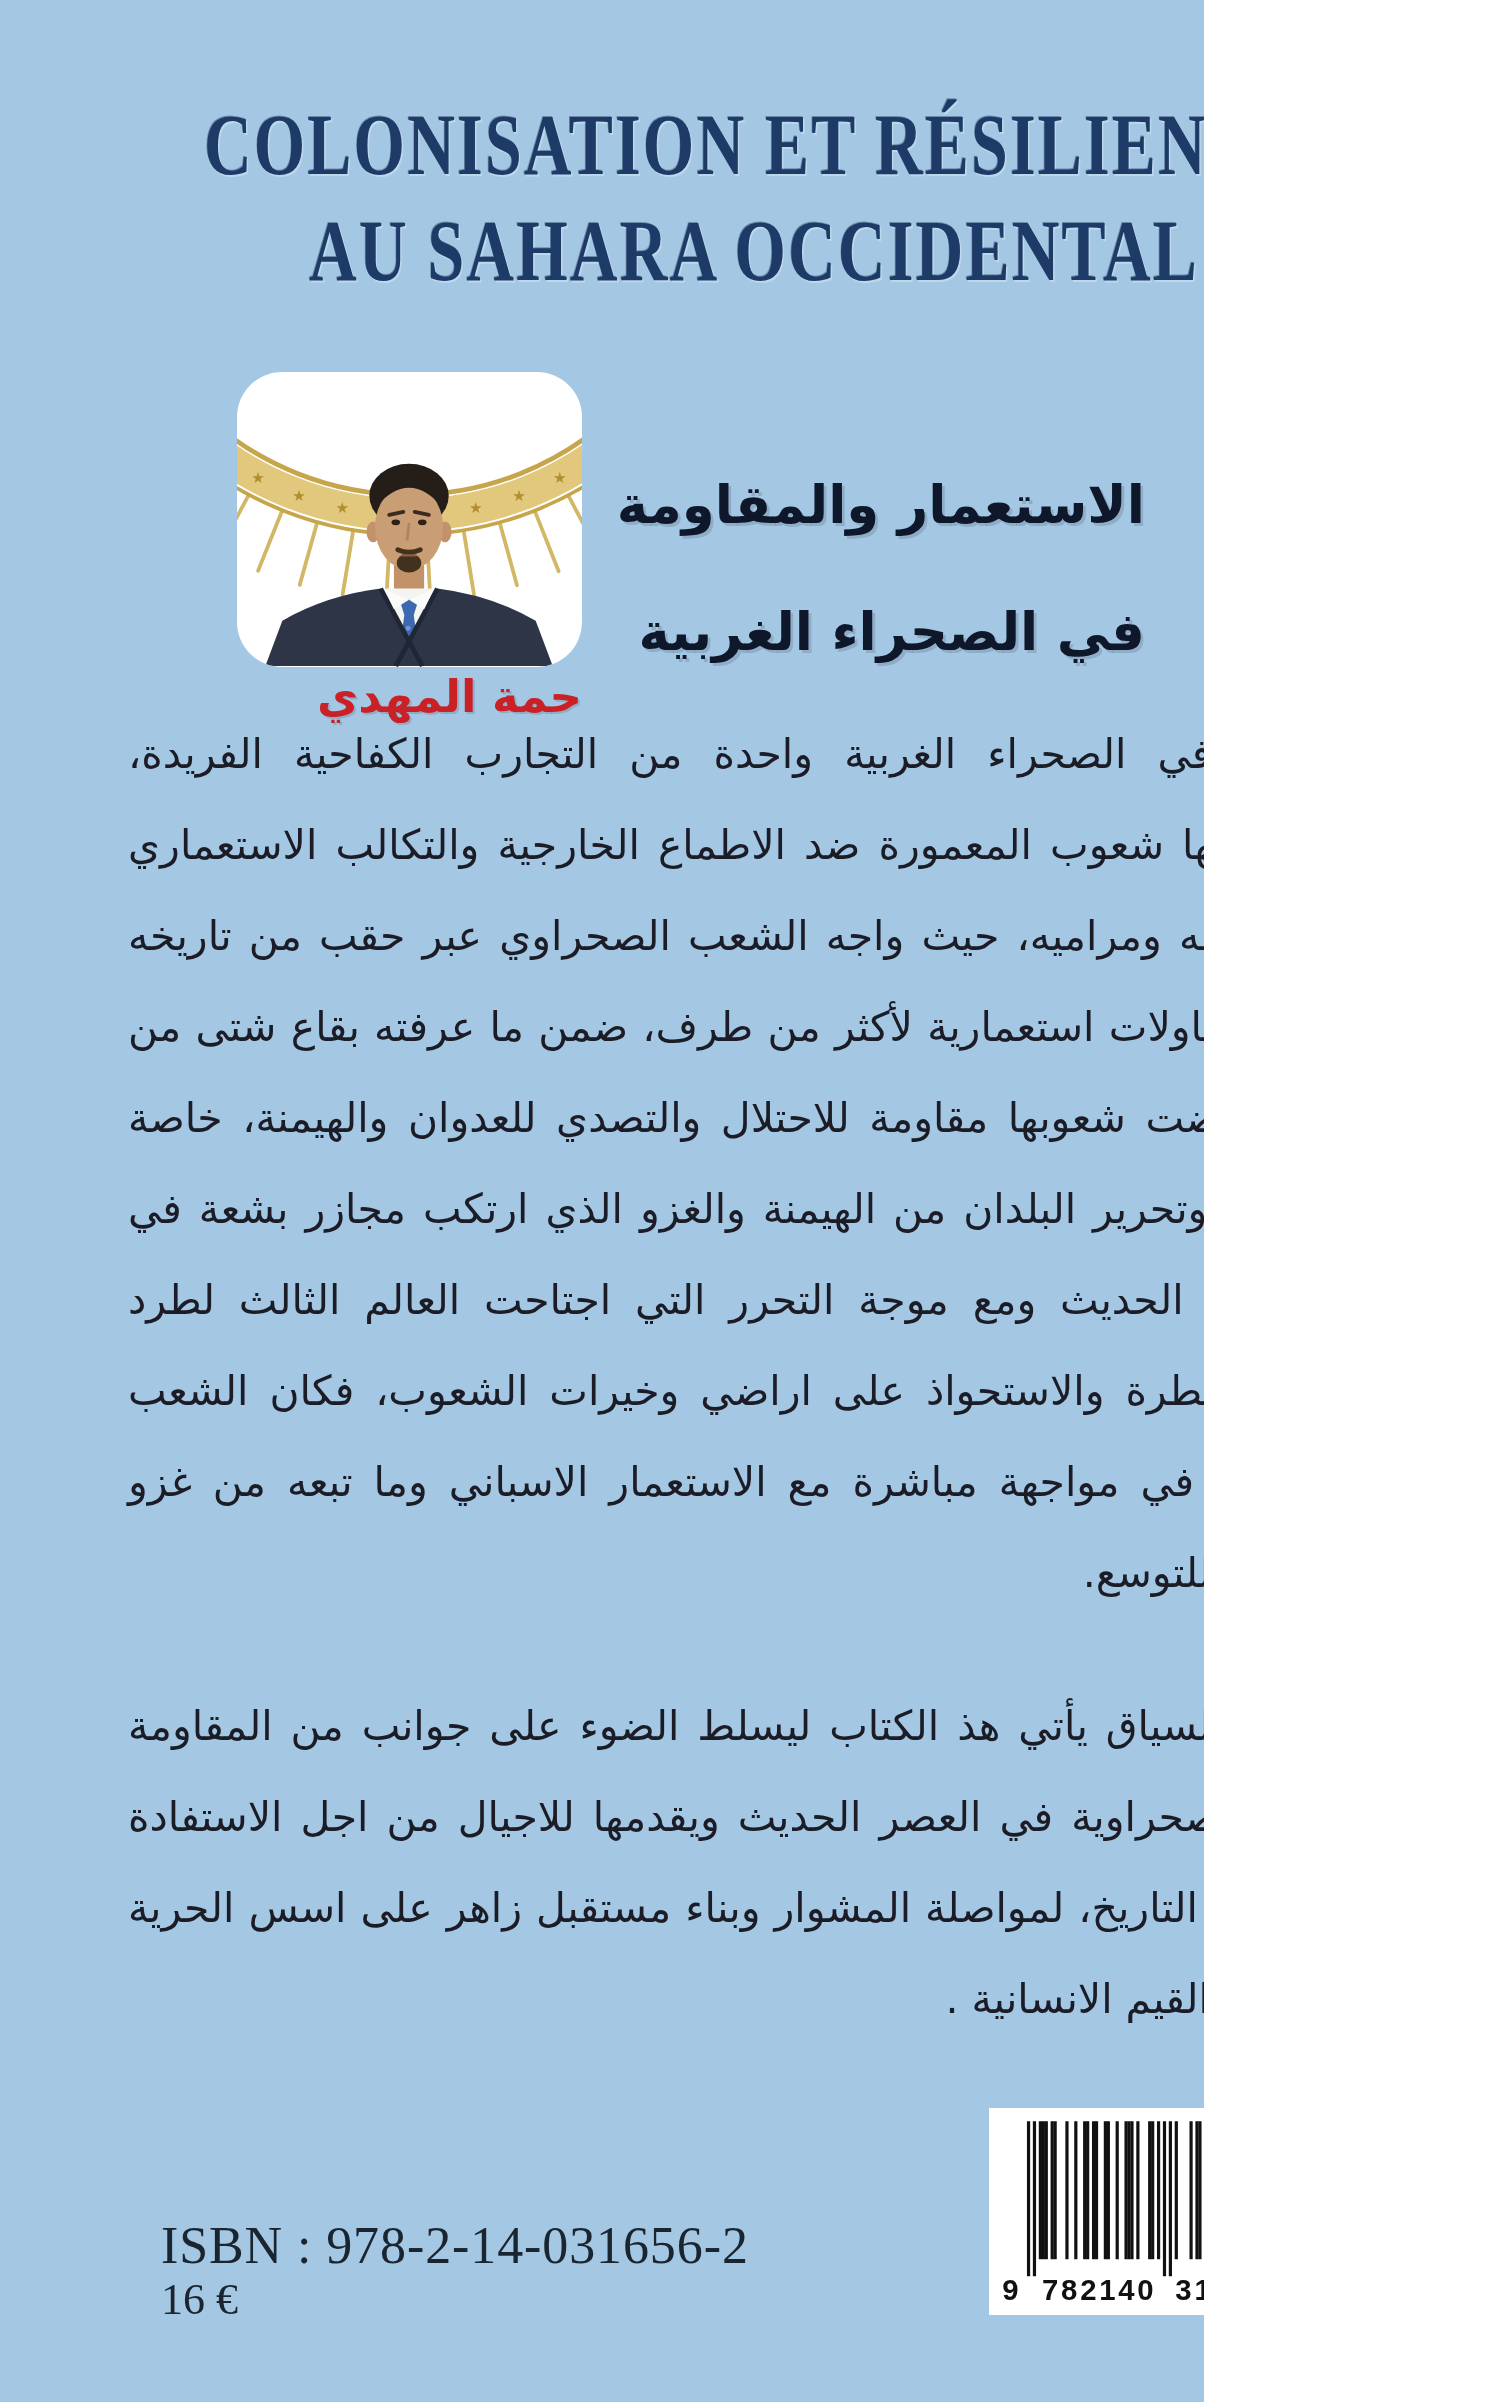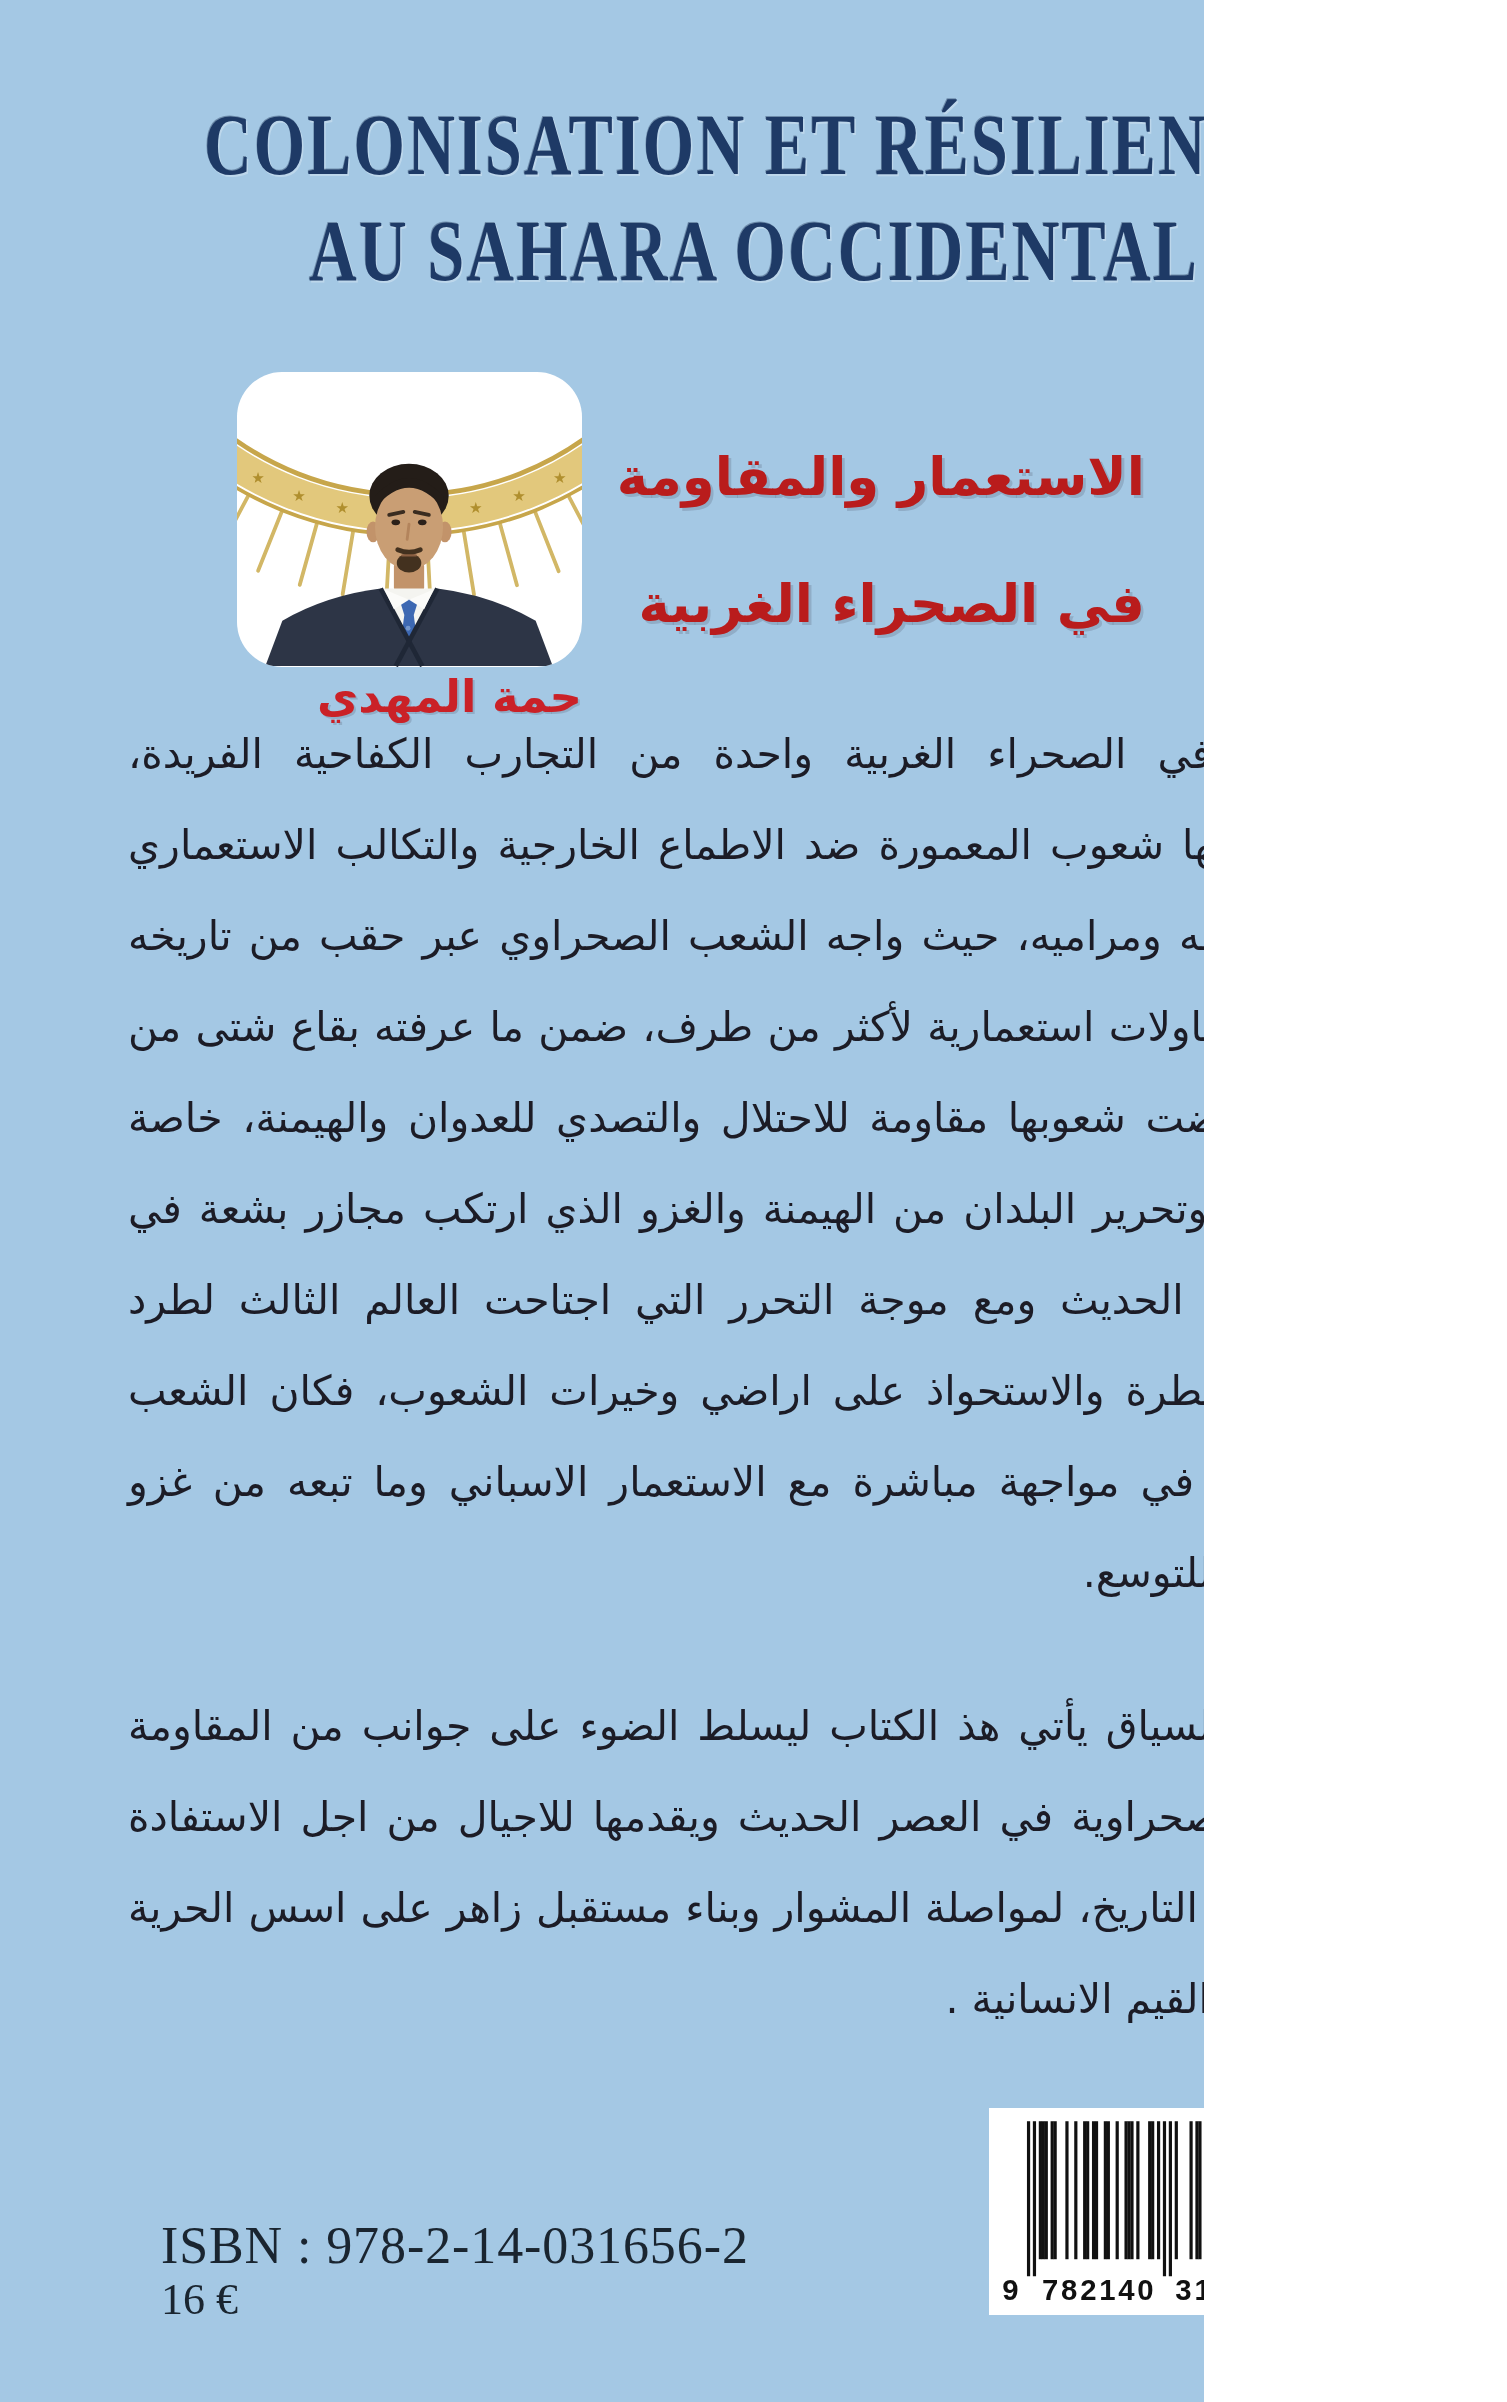--- a/index.html
+++ b/index.html
@@ -45,26 +45,26 @@
     font-family:"DejaVu Sans",sans-serif;
     font-weight:bold;
     font-size:45px;line-height:53px;
     color:#ca2127;
     direction:rtl;
     text-shadow:1.9px 1.9px 0 rgba(120,140,165,0.45);
   }
 
   
   .ar-title{
-    position:absolute;left:700px;top:440px;width:445px;
+    position:absolute;left:700px;top:468px;width:445px;
     text-align:right;
     direction:rtl;
     font-family:"DejaVu Sans",sans-serif;
     font-weight:bold;
-    color:#b91c1c;
+    color:#0f172a;
   }
   .ar-title-line{
     display:block;
     font-size:53px;line-height:74px;height:74px;
     text-shadow:2.8px 2.8px 0 rgba(120,140,165,0.45);
     white-space:nowrap;
   }
   .ar-title-line2{margin-top:53px;}
 
   

